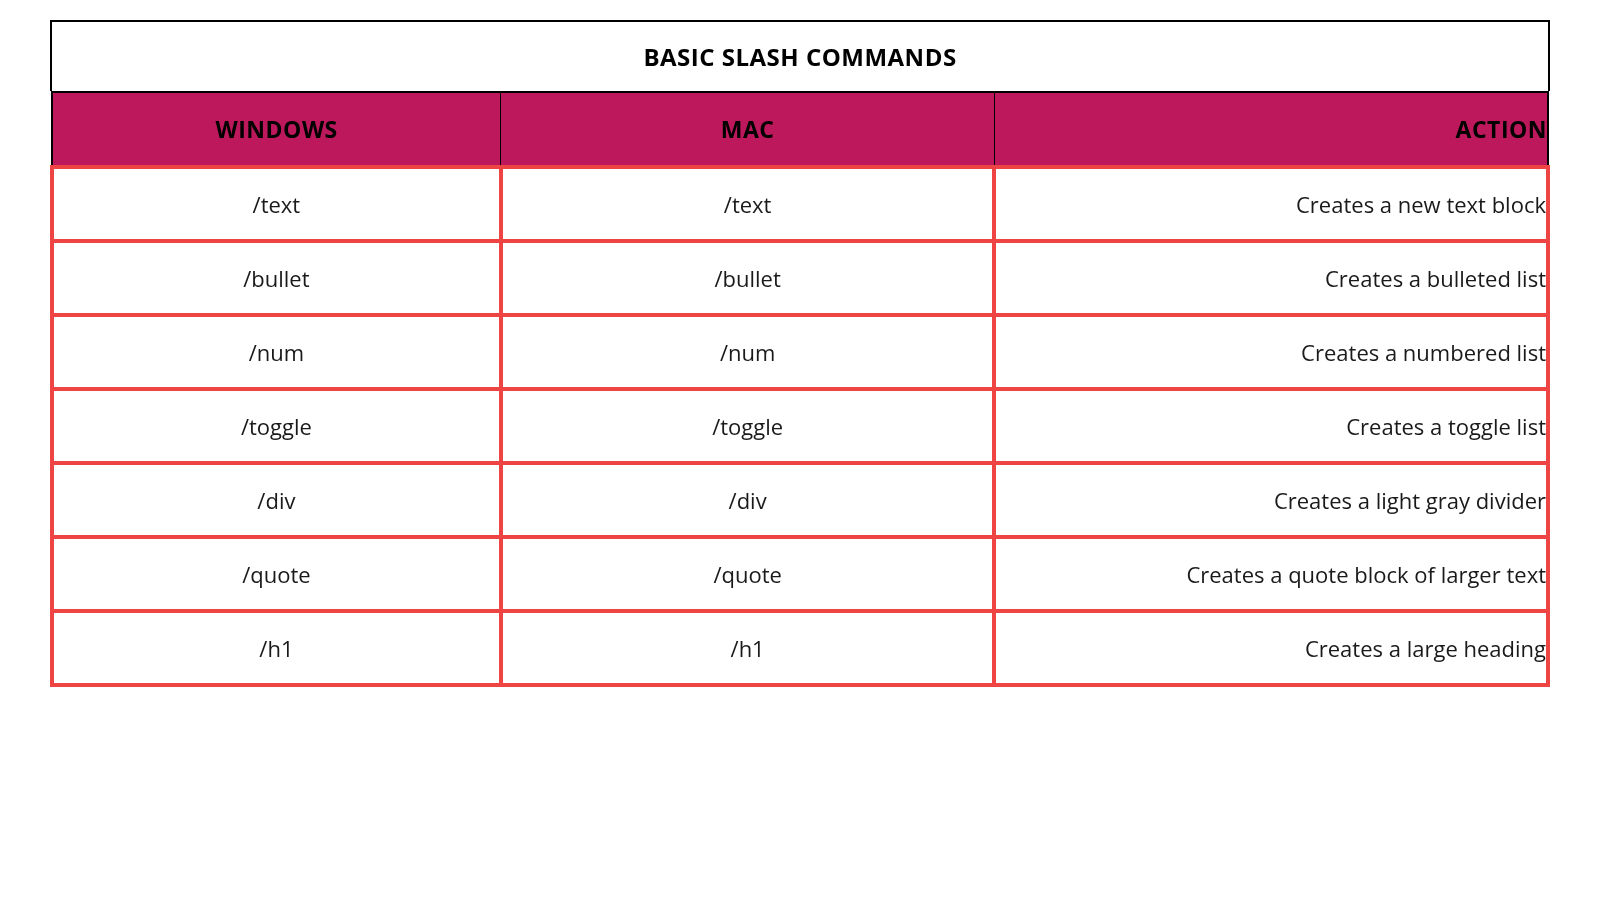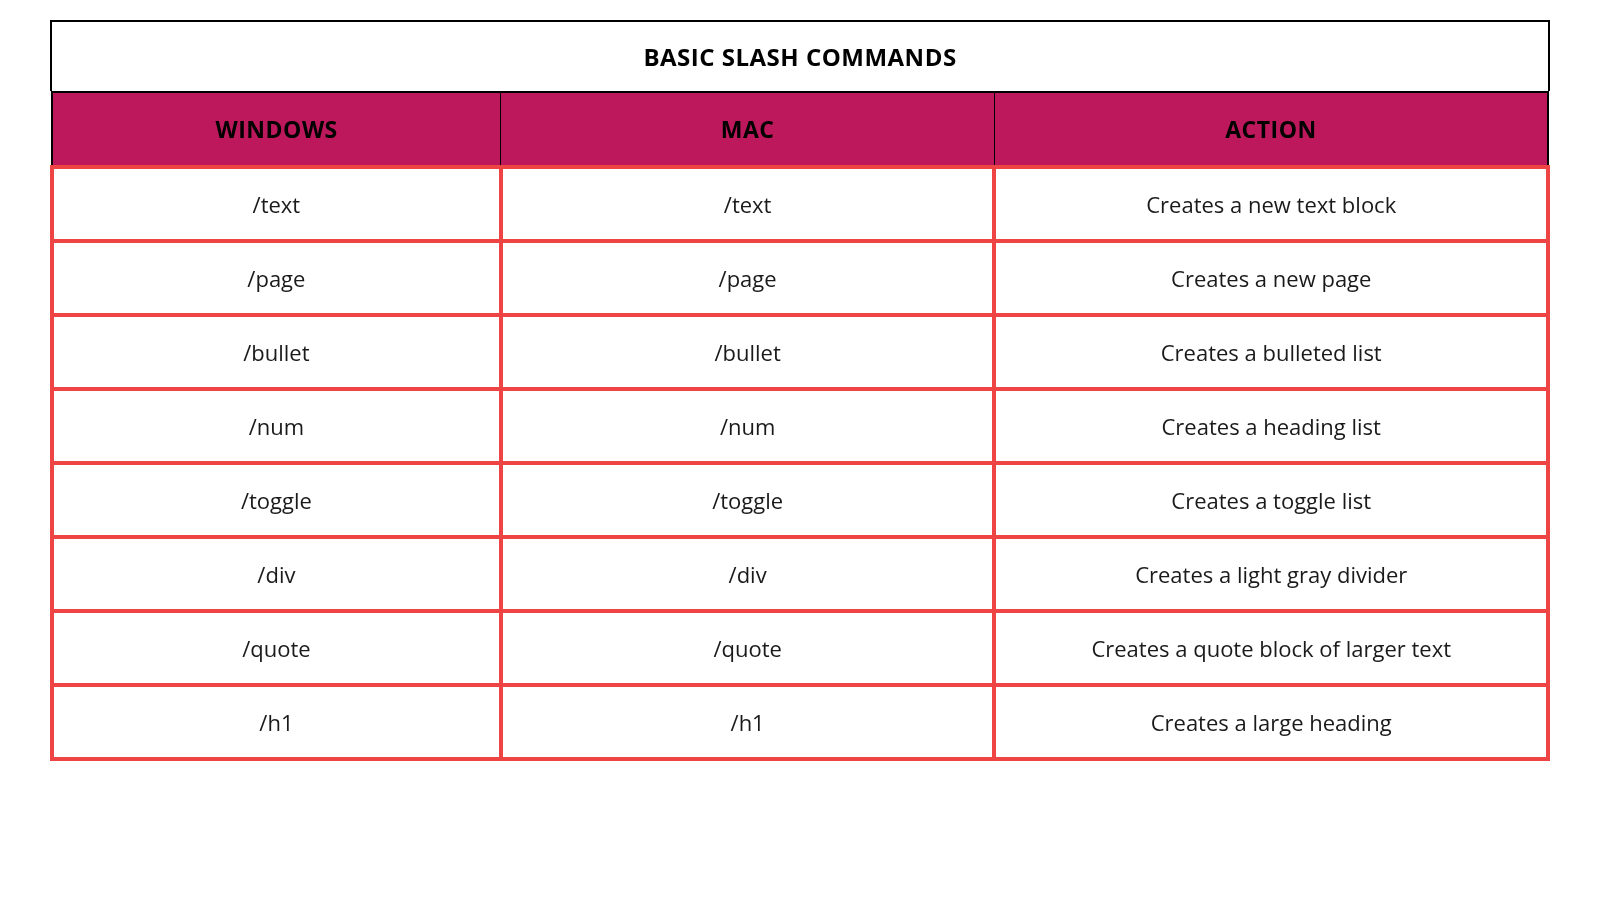--- a/index.html
+++ b/index.html
@@ -52,20 +52,21 @@
       color: #1a1a1a;
     }
     th:first-child, td:first-child {
       width: 30%;
     }
     th:nth-child(2), td:nth-child(2) {
       width: 33%;
     }
     th:nth-child(3), td:nth-child(3) {
       width: 37%;
+      text-align: right;
     }
   </style>
 </head>
 <body>
 
 <div class="table-container">
   <table>
     <caption>BASIC SLASH COMMANDS</caption>
     <thead>
       <tr>
@@ -74,33 +75,28 @@
         <th>ACTION</th>
       </tr>
     </thead>
     <tbody id="table-body">
     <tr>
           <td>/text</td>
           <td>/text</td>
           <td>Creates a new text block</td>
         </tr>
         <tr>
-          <td>/page</td>
-          <td>/page</td>
-          <td>Creates a new page</td>
-        </tr>
-        <tr>
           <td>/bullet</td>
           <td>/bullet</td>
           <td>Creates a bulleted list</td>
         </tr>
         <tr>
           <td>/num</td>
           <td>/num</td>
-          <td>Creates a heading list</td>
+          <td>Creates a numbered list</td>
         </tr>
         <tr>
           <td>/toggle</td>
           <td>/toggle</td>
           <td>Creates a toggle list</td>
         </tr>
         <tr>
           <td>/div</td>
           <td>/div</td>
           <td>Creates a light gray divider</td>

